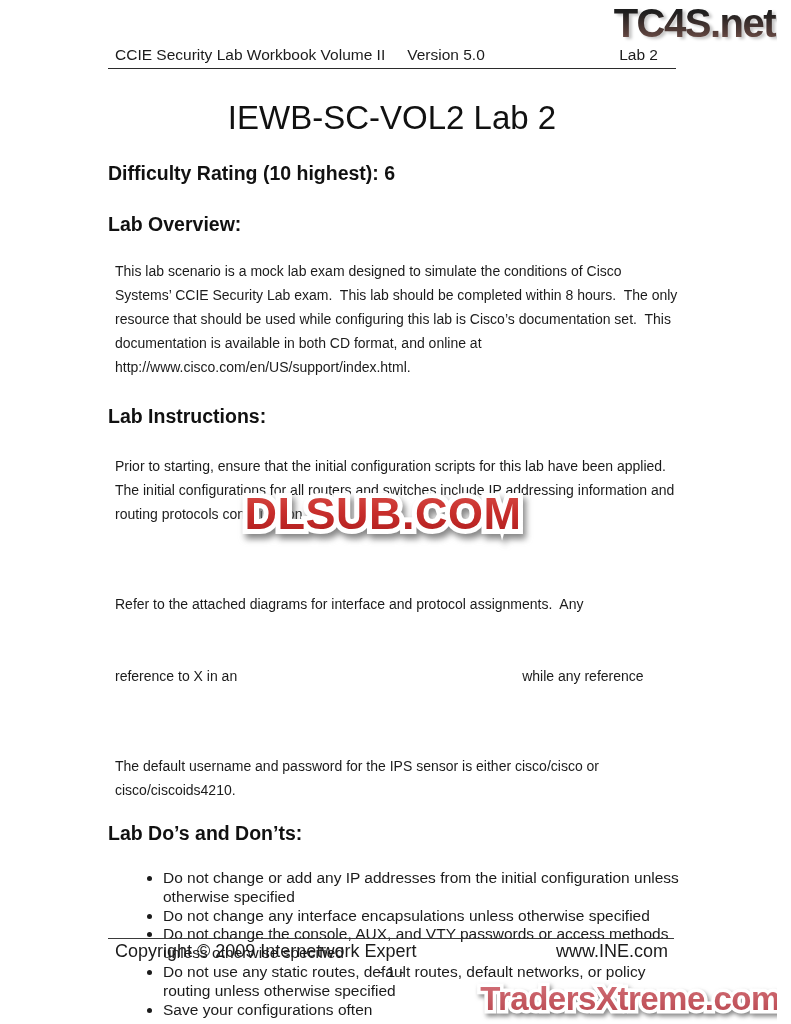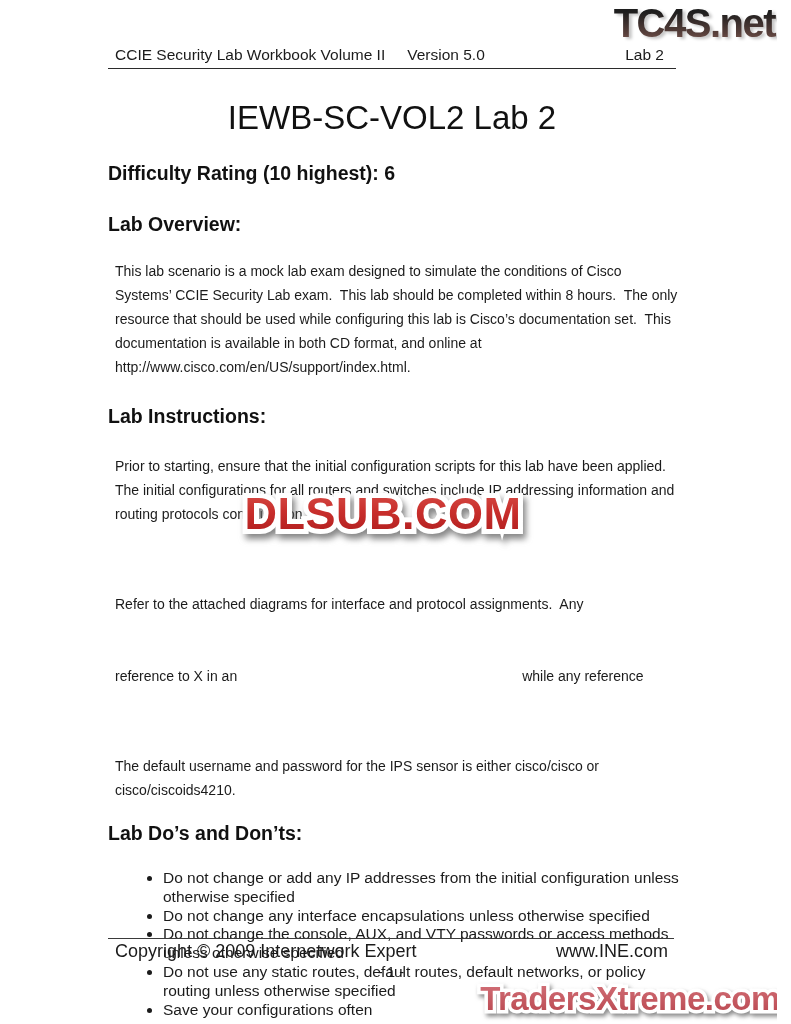--- a/index.html
+++ b/index.html
@@ -15,21 +15,21 @@
 
   
   .header-row{
     display:flex;align-items:baseline;
     margin-top:46px;
     padding:0 2px 4px 7px;
     border-bottom:1.6px solid #2b2b2b;
     font-size:15.5px;
   }
   .header-version{margin-left:22px;}
-  .header-lab{margin-left:auto;margin-right:10px;}
+  .header-lab{margin-left:auto;margin-right:16px;}
 
   
   .tc4s-logo{position:absolute;top:-2px;right:-2px;filter:drop-shadow(3px 2px 1.5px #c6c6c6);}
   .dlsub-logo{position:absolute;left:213px;top:481px;filter:drop-shadow(3px 5px 3px rgba(95,95,95,.75));}
   .traders-logo{position:absolute;left:470px;top:974px;filter:drop-shadow(2px 3px 2px rgba(110,110,110,.8));}
   svg text{font-family:"Liberation Sans",sans-serif;font-weight:bold;}
 
   
   .doc-title{
     margin:30px 0 0 0;text-align:center;

